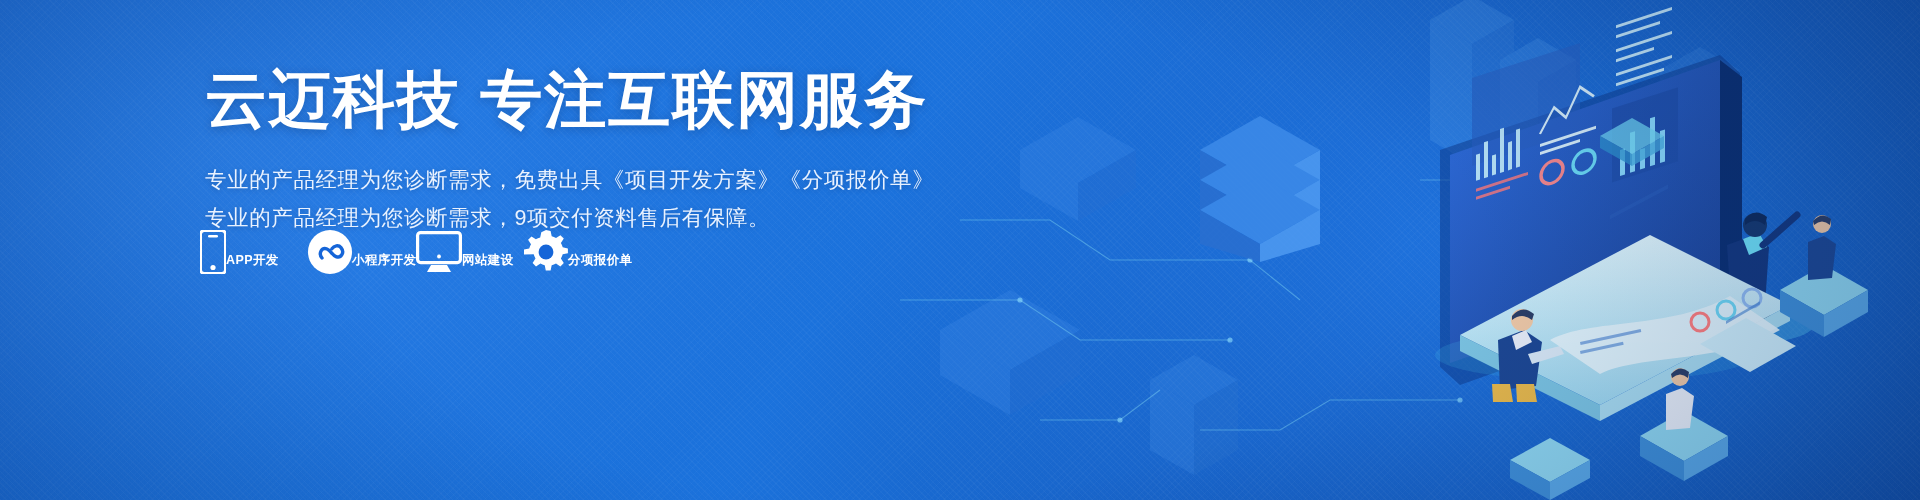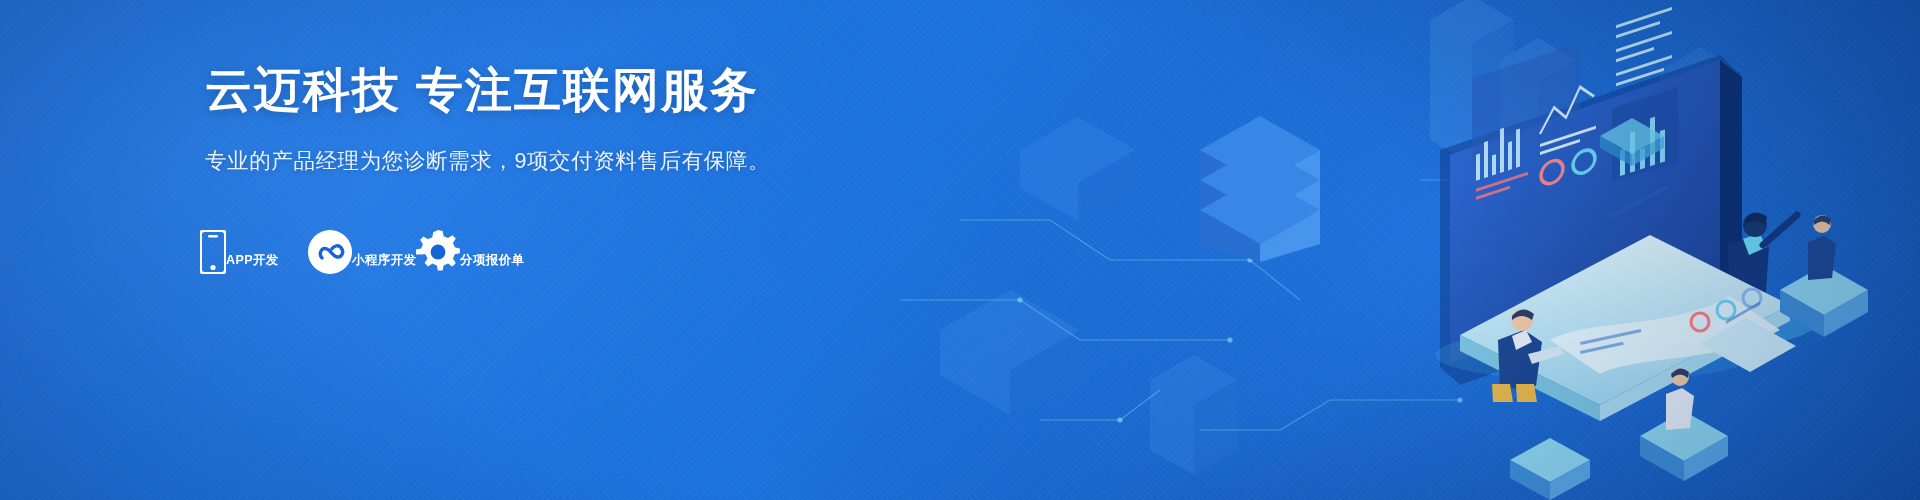--- a/index.html
+++ b/index.html
@@ -39,21 +39,21 @@
   .art svg { display:block; width:100%; height:100%; }
 
   
   .content {
     position:absolute;
     left:205px; top:60px;
     width:760px;
     z-index:5;
   }
   .headline {
-    font-size:47px;
+    font-size:62px;
     font-weight:bold;
     color:#ffffff;
     letter-spacing:2px;
     line-height:1.28;
     white-space:nowrap;
     text-shadow:0 2px 10px rgba(4,34,80,.28);
   }
   .sublines { margin-top:23px; }
   .subline {
     font-size:21.5px;
@@ -303,20 +303,21 @@
         <path d="M0 16 L32 -2 L64 16 L32 34 Z" fill="#6fd6f3" opacity=".75"></path>
         <path d="M0 16 L32 34 L32 46 L0 28 Z" fill="#2f93cf" opacity=".75"></path>
         <path d="M64 16 L32 34 L32 46 L64 28 Z" fill="#47aee0" opacity=".75"></path>
       </g>
     </svg>
   </div>
 
   <div class="content">
     <div class="headline">云迈科技 专注互联网服务</div>
     <div class="sublines">
+      <div class="subline">专业的产品经理为您诊断需求，免费出具《项目开发方案》《分项报价单》</div>
       <div class="subline">专业的产品经理为您诊断需求，9项交付资料售后有保障。</div>
     </div>
   </div>
 
   <div class="services">
 
     <div class="service">
       <span class="ico">
         <svg width="26" height="44" viewBox="0 0 26 44">
           <rect x="0.5" y="0.5" width="25" height="43" rx="4" ry="4" fill="none" stroke="#fff" stroke-width="3"></rect>
@@ -331,20 +332,30 @@
       <span class="ico">
         <svg width="44" height="44" viewBox="0 0 44 44">
           <circle cx="22" cy="22" r="22" fill="#fff"></circle>
           <path d="M14 28 c-4 -5 0 -11 5 -9 c4 1.6 5 6 9 7.6 c5 2 9 -4 5 -9 c-2.5 -3 -7 -2 -9 1" fill="none" stroke="#1565d8" stroke-width="3.4" stroke-linecap="round"></path>
         </svg>
       </span>
       <span class="label">小程序开发</span>
     </div>
 
 
+    <div class="service">
+      <span class="ico">
+        <svg width="46" height="42" viewBox="0 0 46 42">
+          <rect x="1.6" y="1.6" width="42.8" height="30" rx="3" ry="3" fill="none" stroke="#fff" stroke-width="3.2"></rect>
+          <circle cx="23" cy="25.5" r="1.9" fill="#fff"></circle>
+          <path d="M15 34 L31 34 L35 41 L11 41 Z" fill="#fff"></path>
+        </svg>
+      </span>
+      <span class="label">网站建设</span>
+    </div>
 
     <div class="service">
       <span class="ico">
         <svg width="44" height="44" viewBox="0 0 44 44">
           <path fill="#fff" d="M22 0 l4.6 1.1 1.1 5.2 a16 16 0 0 1 4.3 1.8 l4.4 -2.9 3.4 3.4 -2.9 4.4 a16 16 0 0 1 1.8 4.3 l5.2 1.1 0 4.8 -5.2 1.1 a16 16 0 0 1 -1.8 4.3 l2.9 4.4 -3.4 3.4 -4.4 -2.9 a16 16 0 0 1 -4.3 1.8 l-1.1 5.2 -4.8 0 -1.1 -5.2 a16 16 0 0 1 -4.3 -1.8 l-4.4 2.9 -3.4 -3.4 2.9 -4.4 a16 16 0 0 1 -1.8 -4.3 L0 24.4 l0 -4.8 5.2 -1.1 a16 16 0 0 1 1.8 -4.3 L4.1 9.8 7.5 6.4 l4.4 2.9 a16 16 0 0 1 4.3 -1.8 L17.3 2.3 Z"></path>
           <circle cx="22" cy="22" r="7.4" fill="#1565d8"></circle>
         </svg>
       </span>
       <span class="label">分项报价单</span>
     </div>

